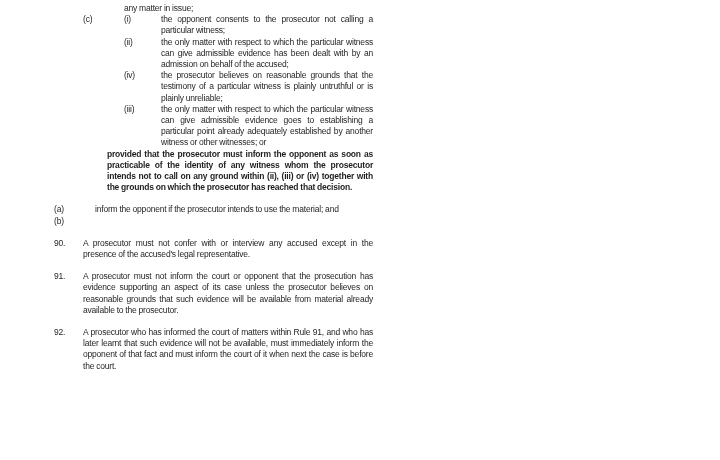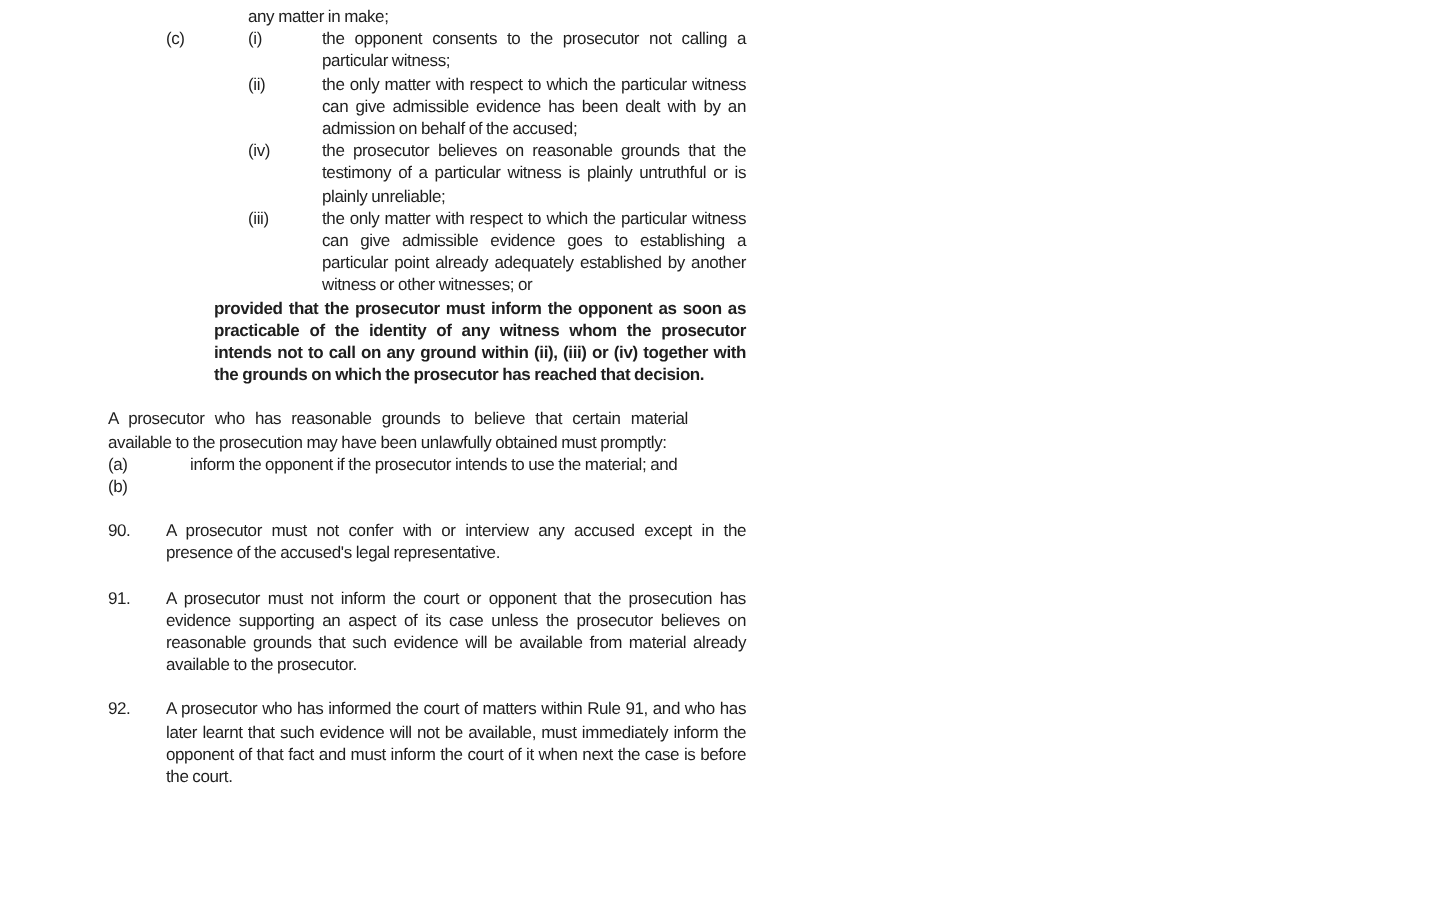--- a/index.html
+++ b/index.html
@@ -37,21 +37,21 @@
 </style>
 </head>
 <body>
 
 <div class="page">
   <div class="doc">
 
     <div class="block">
       <div class="num"></div>
       <div class="body">
-        <div class="cont-line">any matter in make;</div>
+        <div class="cont-line">any matter in issue;</div>
         <div class="item">
           <div class="ilabel">(c)</div>
           <div class="itext">
             <div class="roman">
               <div class="rlabel">(i)</div>
               <div class="rtext">the opponent consents to the prosecutor not calling a particular witness;</div>
             </div>
             <div class="roman">
               <div class="rlabel">(ii)</div>
               <div class="rtext">the only matter with respect to which the particular witness can give admissible evidence has been dealt with by an admission on behalf of the accused;</div>
@@ -65,21 +65,20 @@
               <div class="rtext">the only matter with respect to which the particular witness can give admissible evidence goes to establishing a particular point already adequately established by another witness or other witnesses; or</div>
             </div>
           </div>
         </div>
         <div class="proviso">provided that the prosecutor must inform the opponent as soon as practicable of the identity of any witness whom the prosecutor intends not to call on any ground within (ii), (iii) or (iv) together with the grounds on which the prosecutor has reached that decision.</div>
       </div>
     </div>
 
     <div class="block">
       <div class="body">
-        <div>A prosecutor who has reasonable grounds to believe that certain material available to the prosecution may have been unlawfully obtained must promptly:</div>
         <div class="item">
           <div class="ilabel">(a)</div>
           <div class="itext">inform the opponent if the prosecutor intends to use the material; and</div>
         </div>
         <div class="item">
           <div class="ilabel">(b)</div>
         </div>
       </div>
     </div>
 

